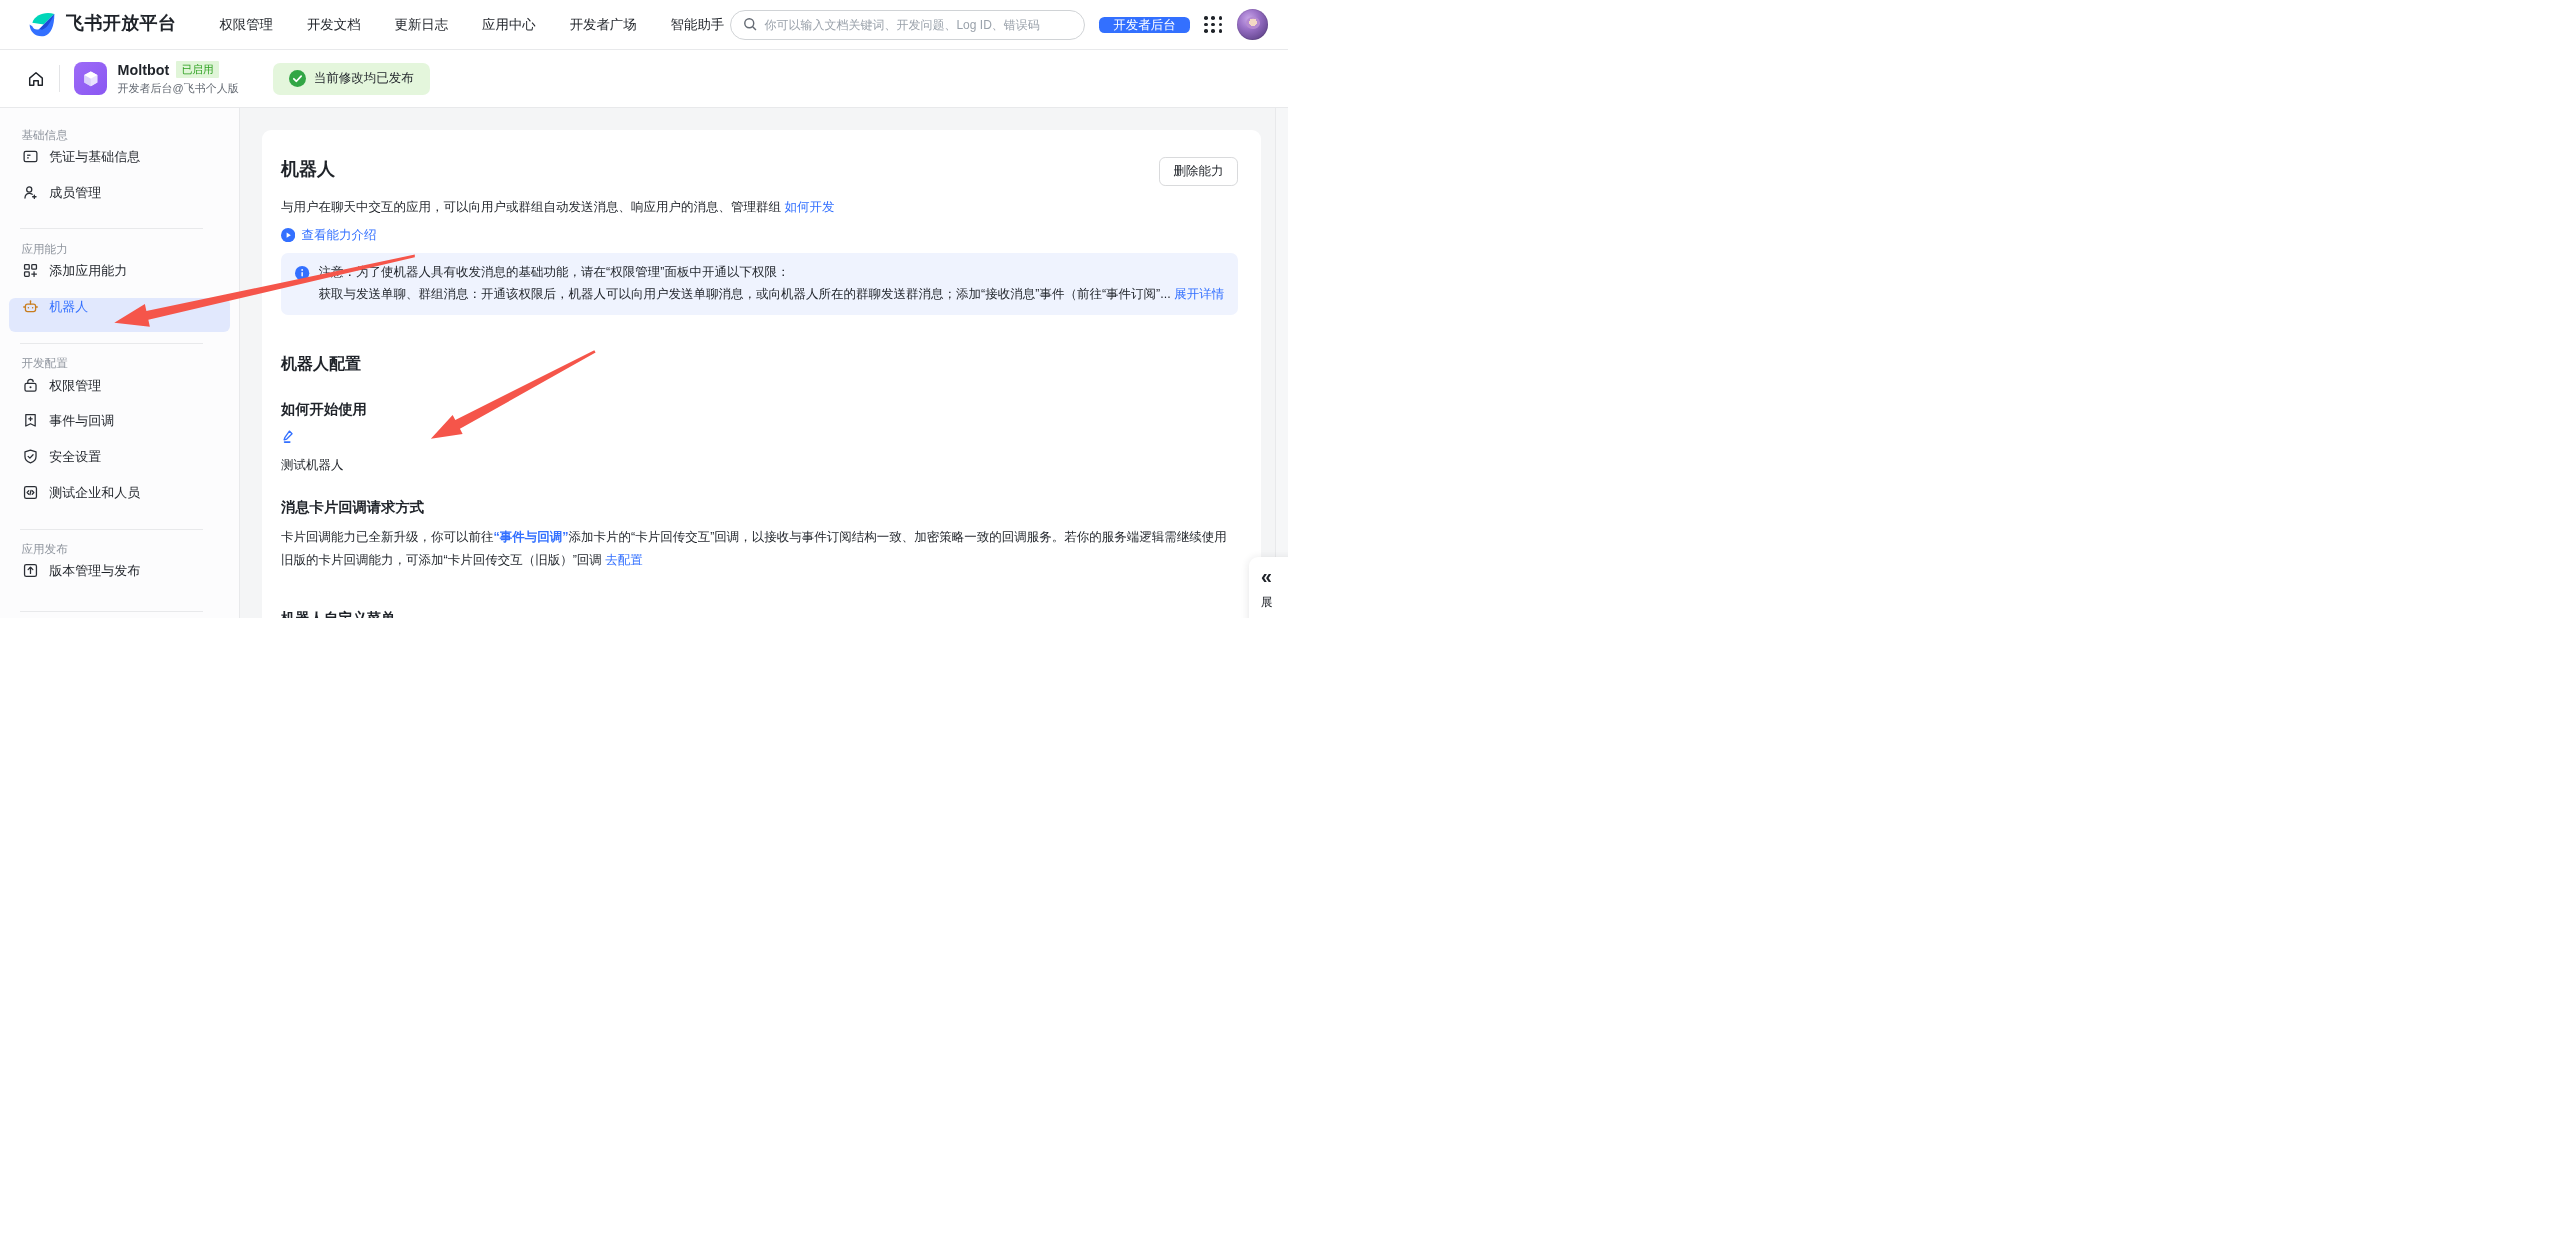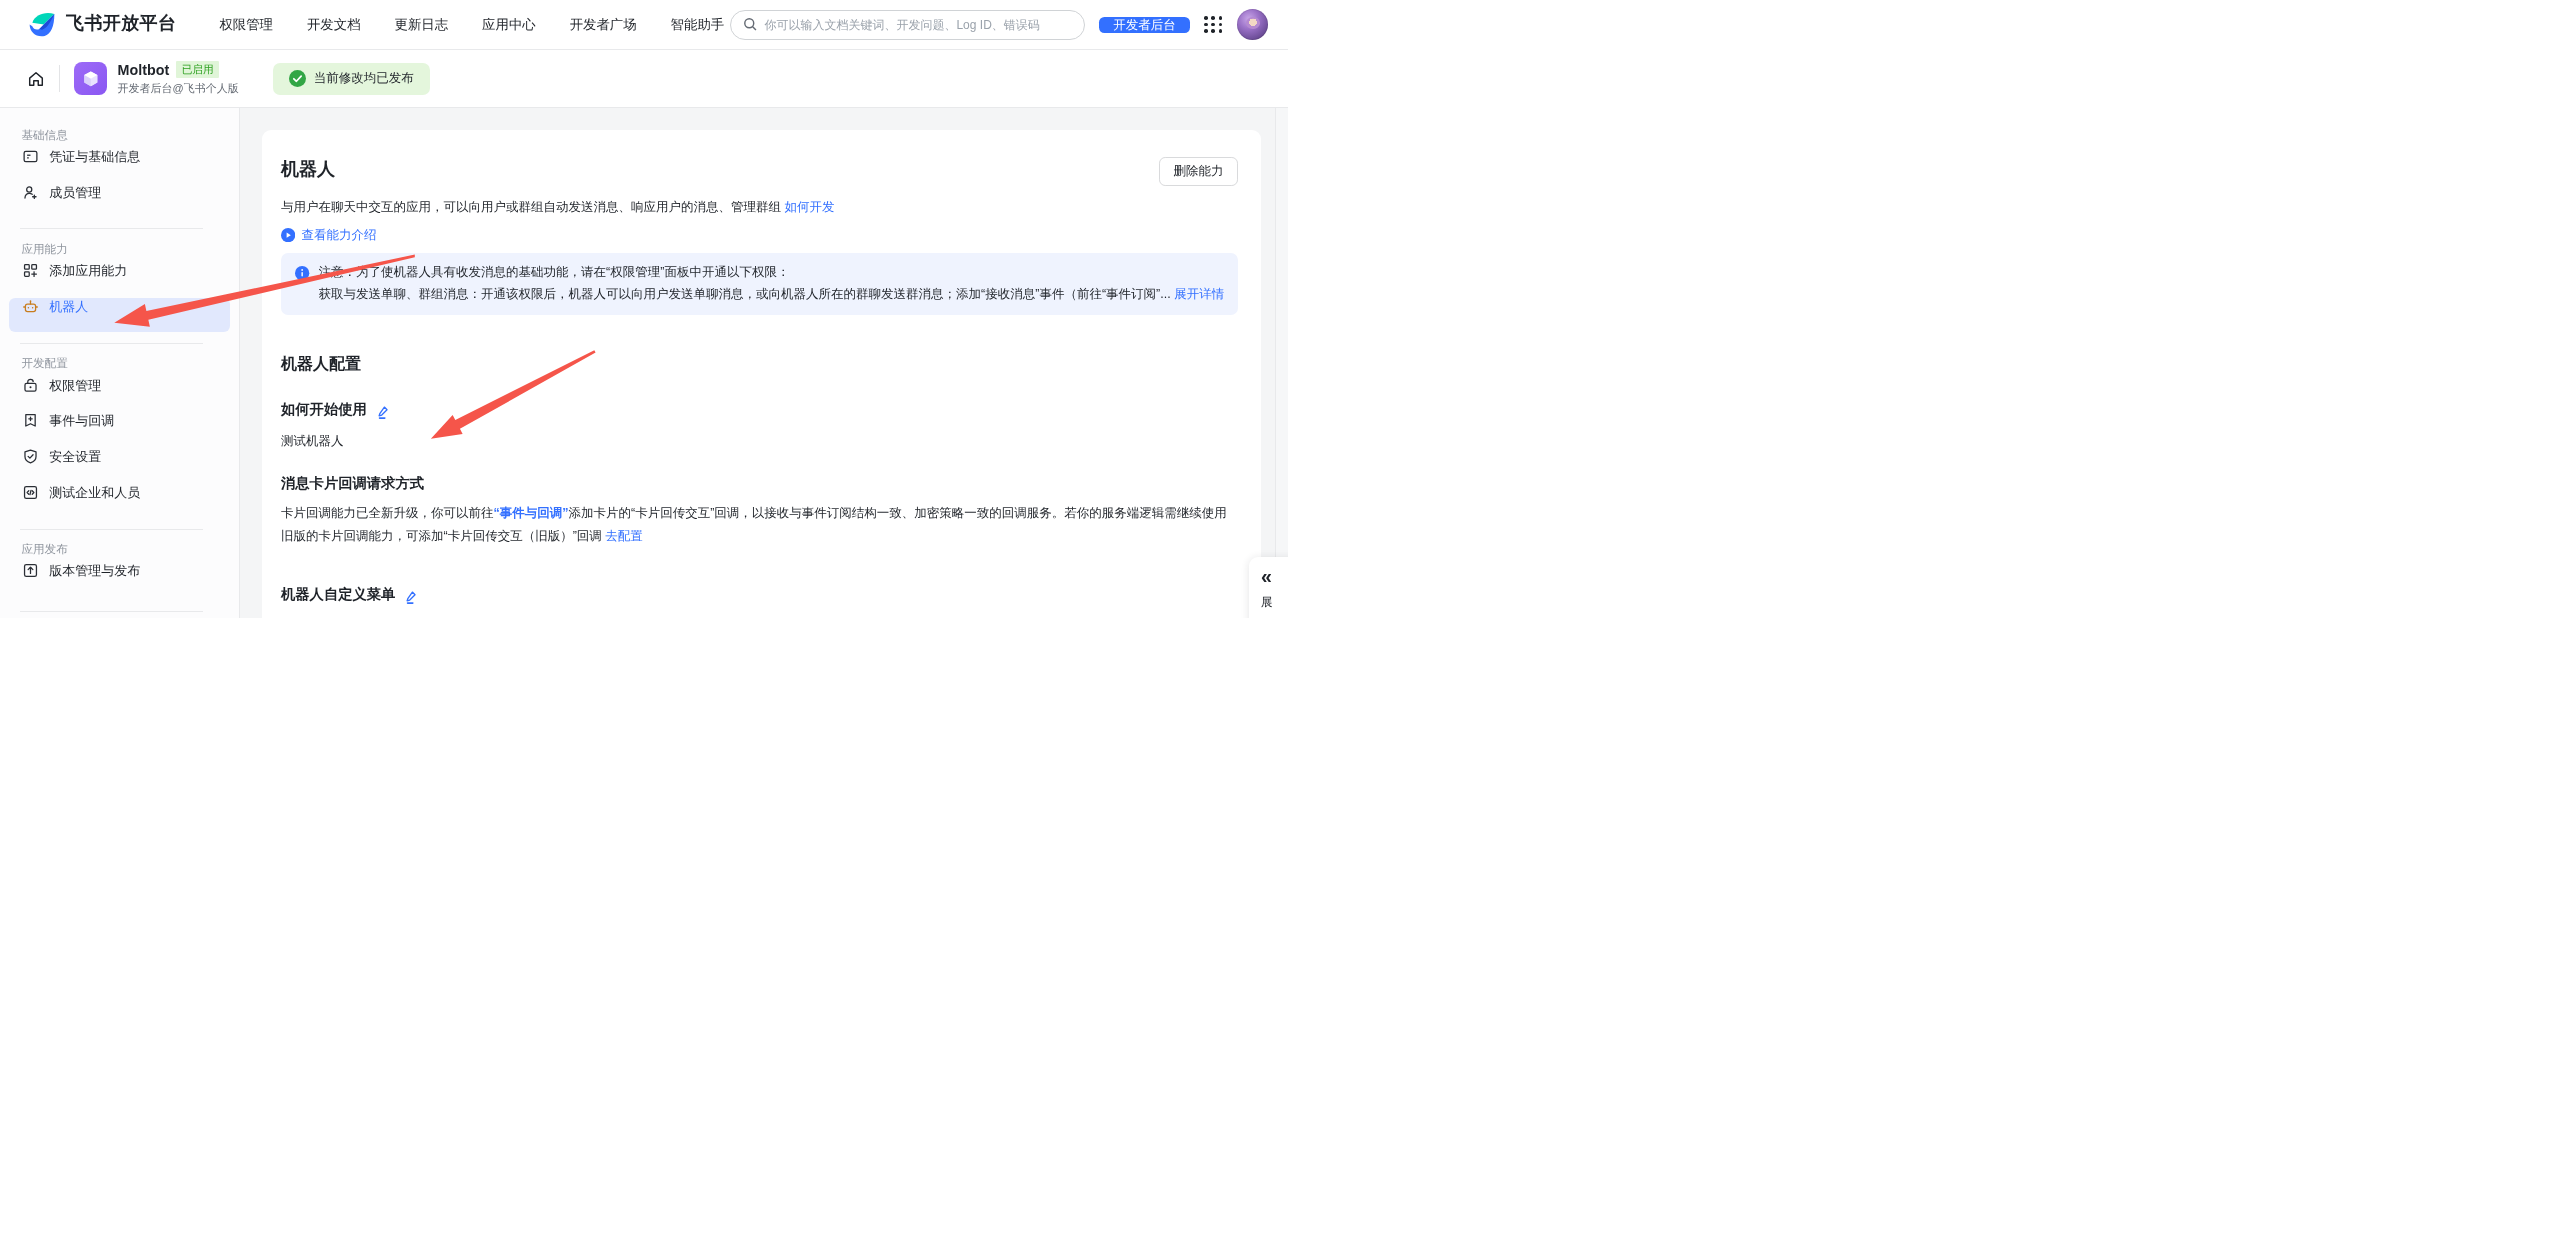--- a/index.html
+++ b/index.html
@@ -67,21 +67,21 @@
   .card-title { font-size:18px; font-weight:bold; }
   .btn-outline { background:#fff; border:0.9px solid #d9dadc; border-radius:6.2px; height:28.5px;
     padding:0 13.4px; font-size:12.5px; color:#1f2329; cursor:pointer; font-family:inherit; white-space:nowrap; }
   .desc { font-size:12.5px; margin-top:12.5px; line-height:19.6px; }
   a.blue, .blue { color:#3370ff; text-decoration:none; cursor:pointer; }
   .intro-row { display:flex; align-items:center; gap:6.2px; margin-top:9px; font-size:12.5px; }
   .notice { background:#eff3fe; border-radius:7.1px; margin-top:9px; padding:9.8px 14.3px;
     display:flex; gap:9px; font-size:12.5px; line-height:21.4px; }
   .notice .txt p { white-space:nowrap; overflow:hidden; }
   .sec-h1 { font-size:16px; font-weight:bold; margin-top:39px; }
-  .sub-h { font-size:14.3px; font-weight:bold; margin-top:25px; display:flex; align-items:flex-end; gap:9px; }
+  .sub-h { font-size:14.3px; font-weight:bold; margin-top:25px; display:flex; align-items:flex-start; gap:9px;flex-direction:column; }
   .plain { font-size:12.5px; margin-top:14.3px; }
   .para { font-size:12.5px; line-height:23px; margin-top:9px; max-width:968px; }
   .gap-lg { margin-top:24px; }
   .gap-xl { margin-top:37px; }
 
   
   .float-expand { position:absolute; right:-19.6px; top:557px; width:59px; height:80px;
     background:#fff; border-radius:9px; box-shadow:0 1.8px 9px rgba(31,35,41,.12);
     display:flex; flex-direction:column; align-items:flex-start; padding:9px 0 0 12.5px; z-index:6; }
   .float-expand .chev { font-size:19.6px; font-weight:bold; color:#1f2329; line-height:21.4px; }

